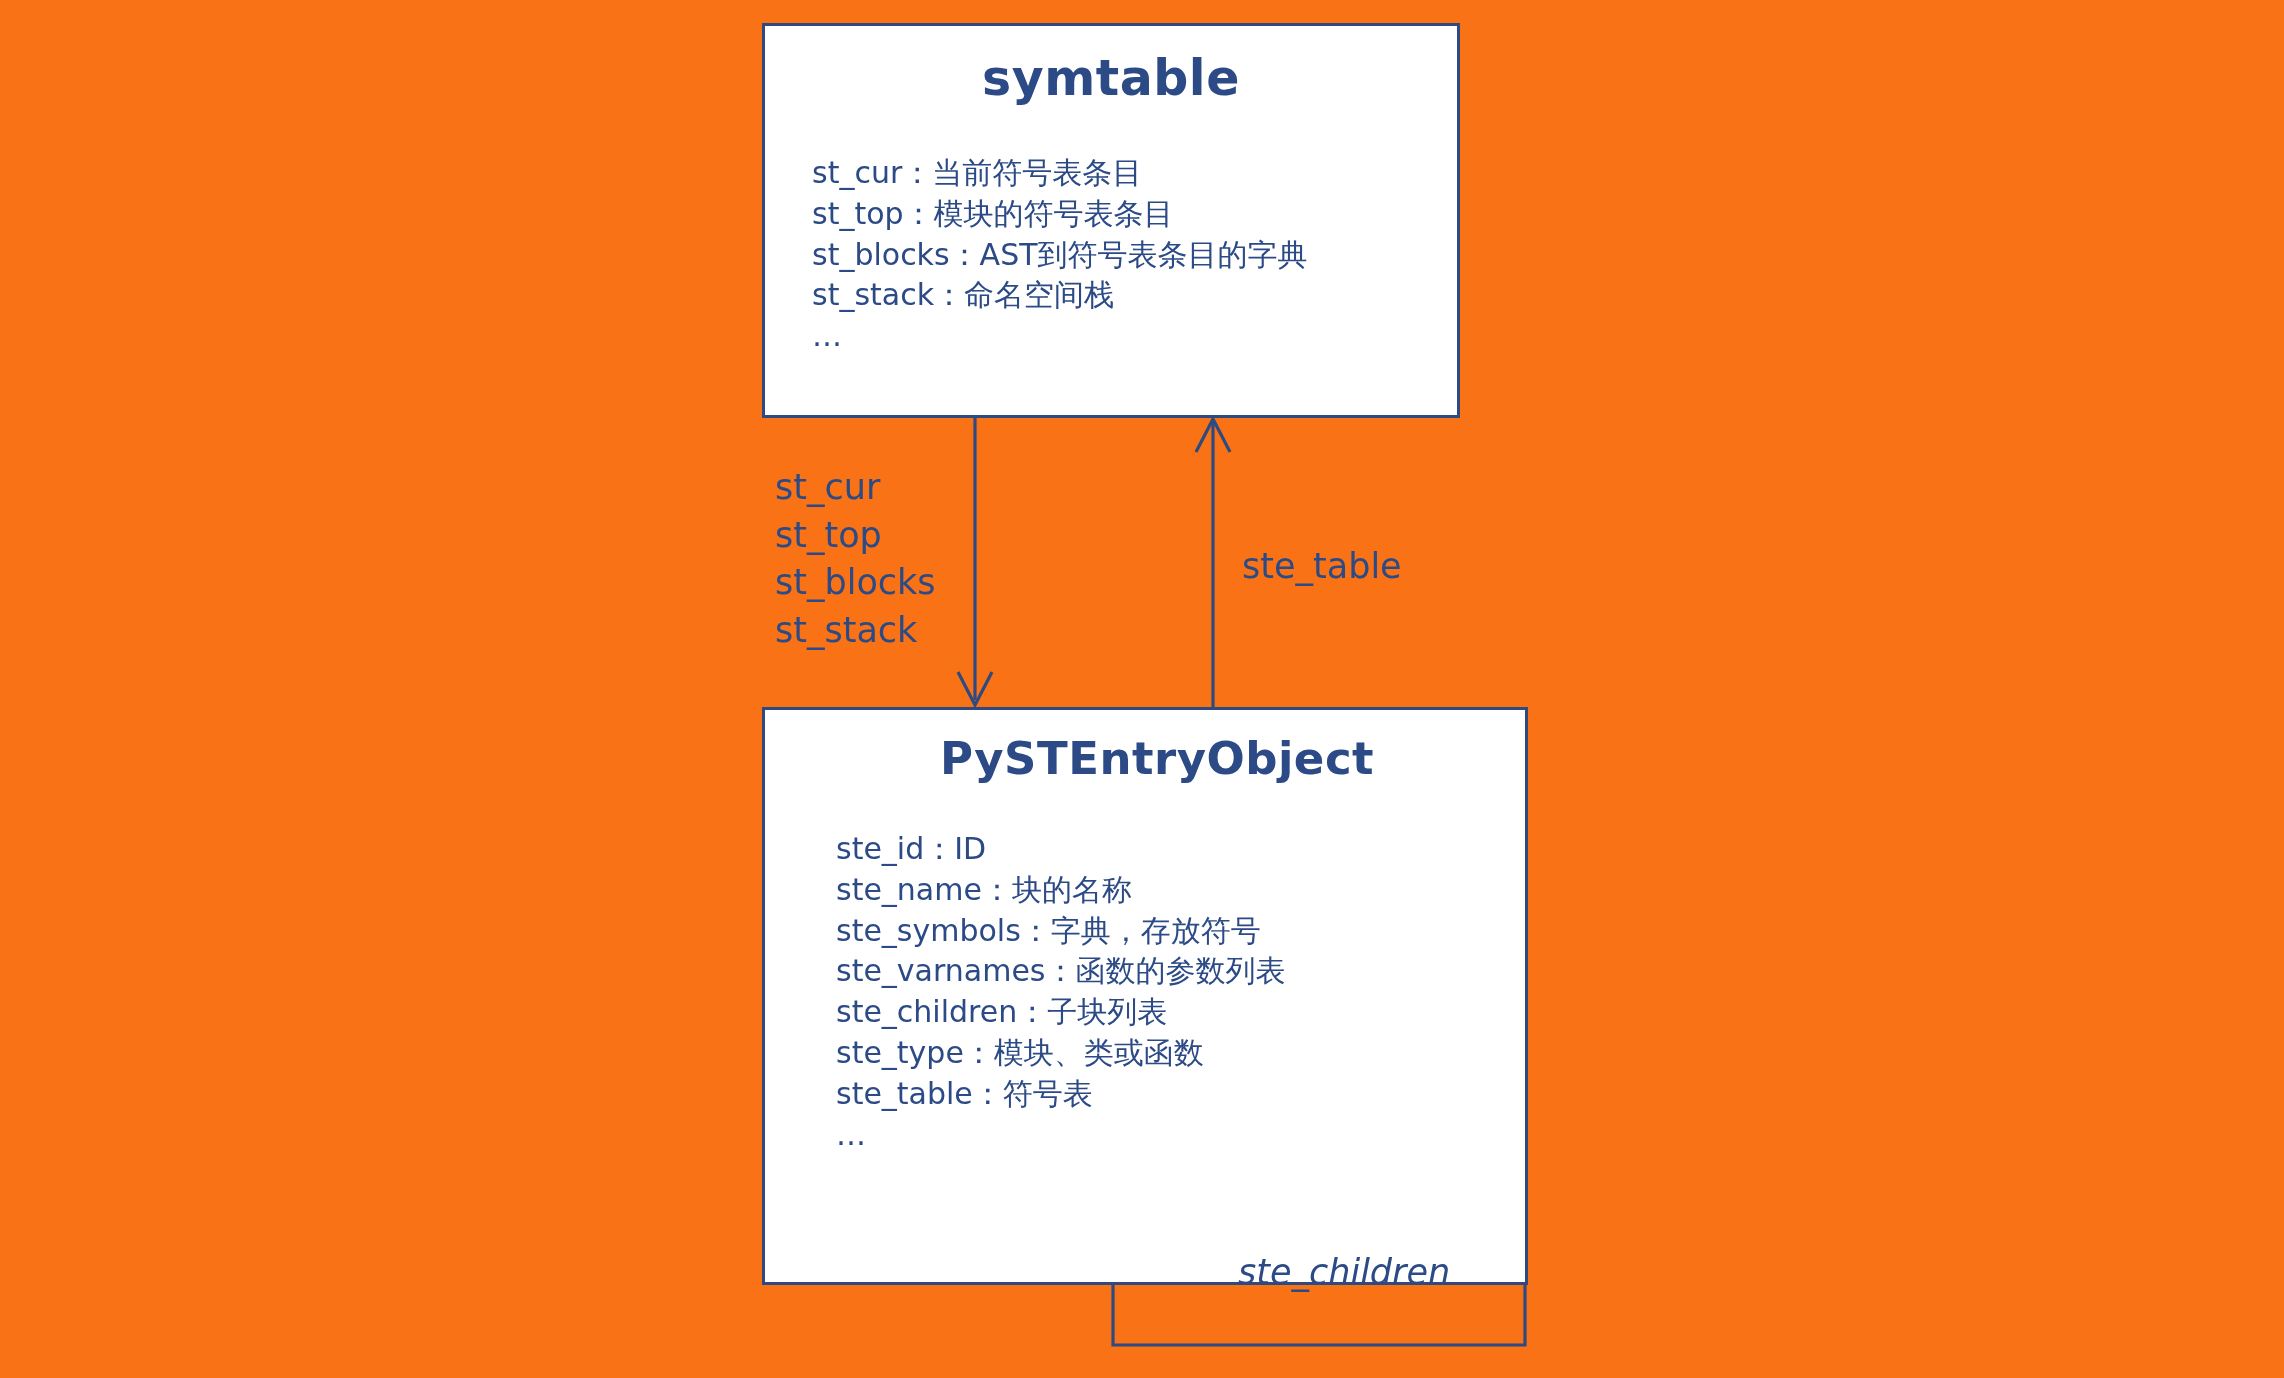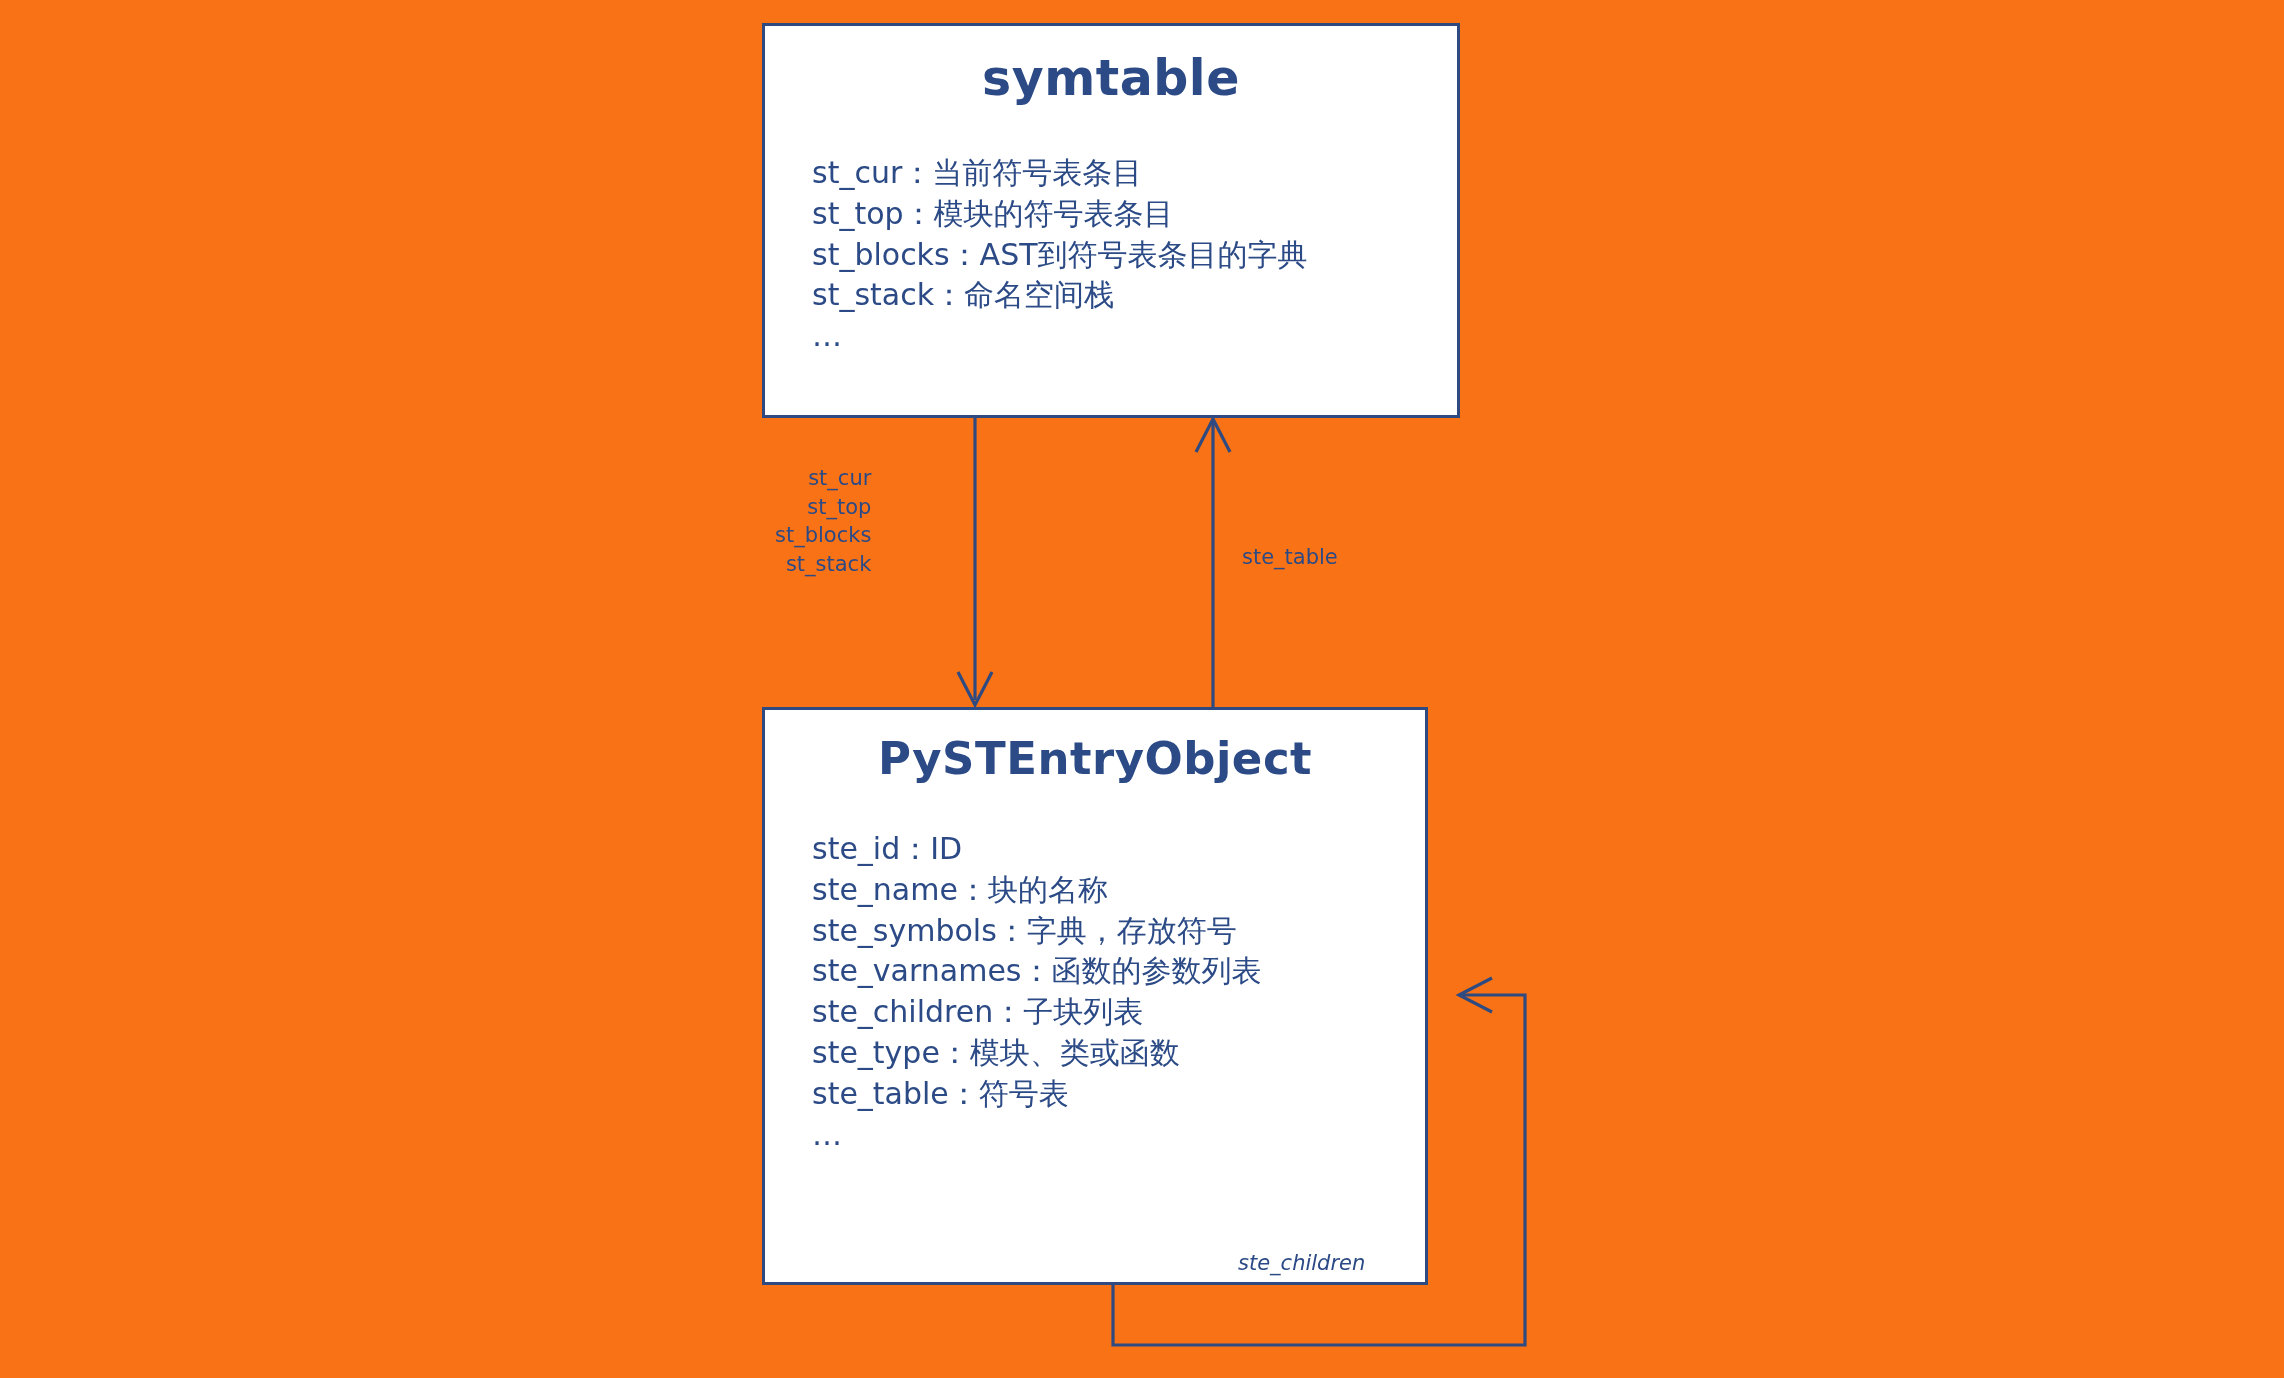--- a/index.html
+++ b/index.html
@@ -34,22 +34,23 @@
   }
   #box-symtable {
     left: 762px;
     top: 23px;
     width: 698px;
     height: 395px;
   }
   #box-pystentry {
     left: 762px;
     top: 707px;
-    width: 666px;
+    width: 766px;
     height: 578px;
+    padding-left: 24px;
   }
   .node-title {
     text-align: center;
     color: #2b4a86;
     font-family: "DejaVu Sans", "Liberation Sans", sans-serif;
     font-weight: 600;
     letter-spacing: 0.5px;
   }
   #box-symtable .node-title {
     font-size: 49px;
@@ -80,24 +81,23 @@
   .field-list li {
     white-space: nowrap;
     margin-left: 19px;
   }
   .field-ellipsis {
     letter-spacing: 3px;
   }
   .edge-label {
     position: absolute;
     color: #2b4a86;
-    font-size: 21px;
+    font-size: 35px;
     line-height: 1.36;
     white-space: nowrap;
-    text-align: right;
   }
   #label-stfields {
     left: 775px;
     top: 464px;
   }
   #label-stetable {
     left: 1242px;
     top: 543px;
   }
   #label-stechildren {

